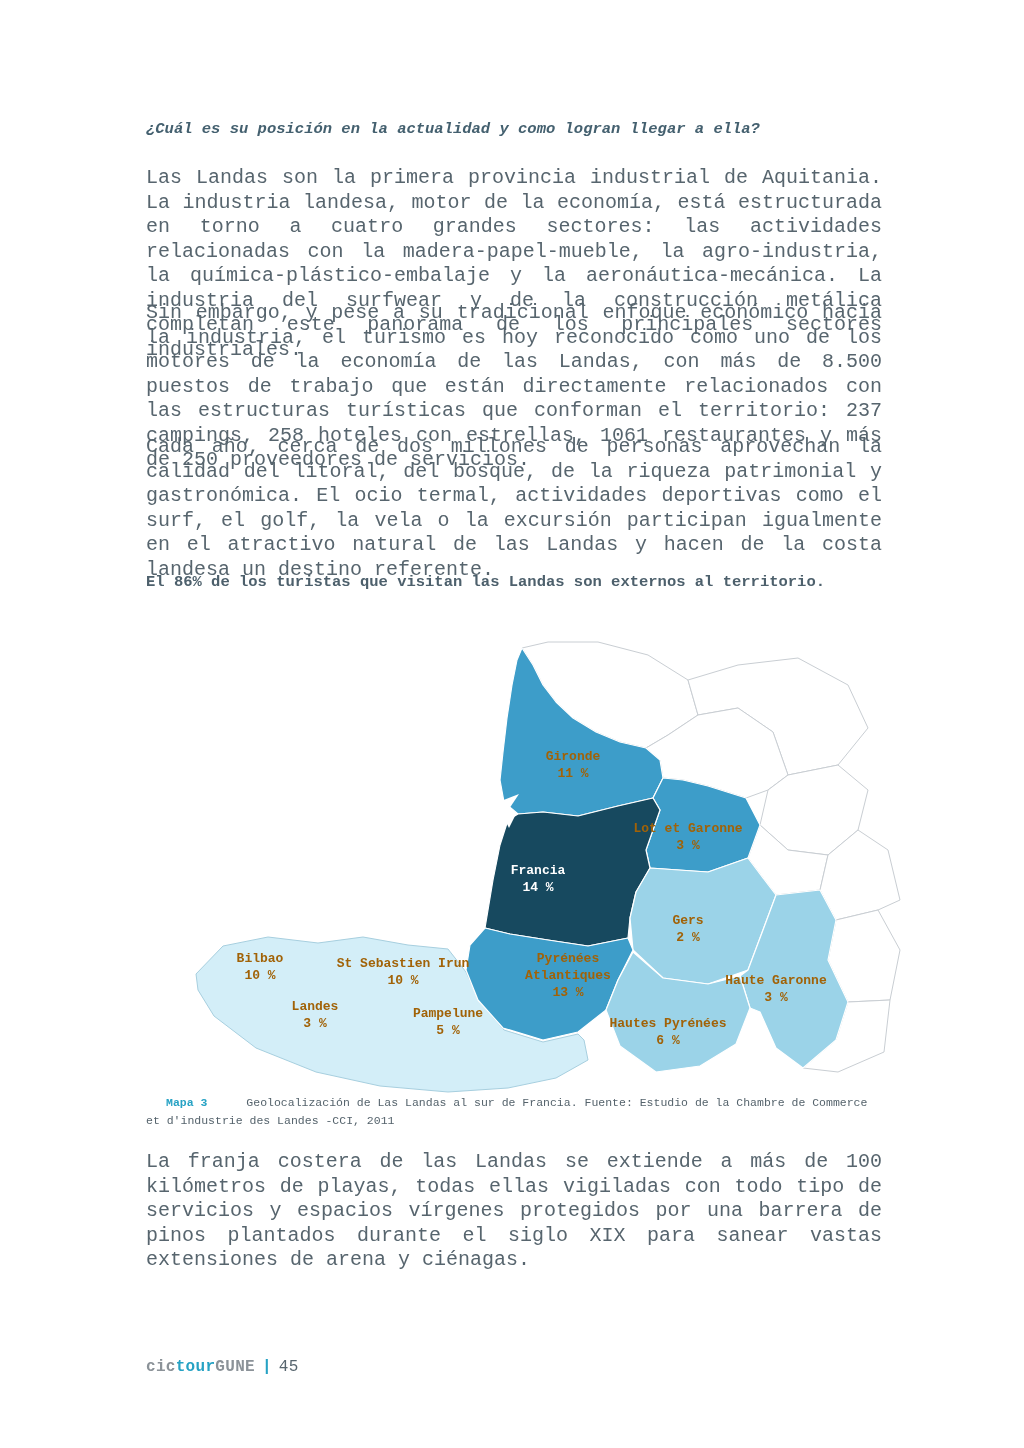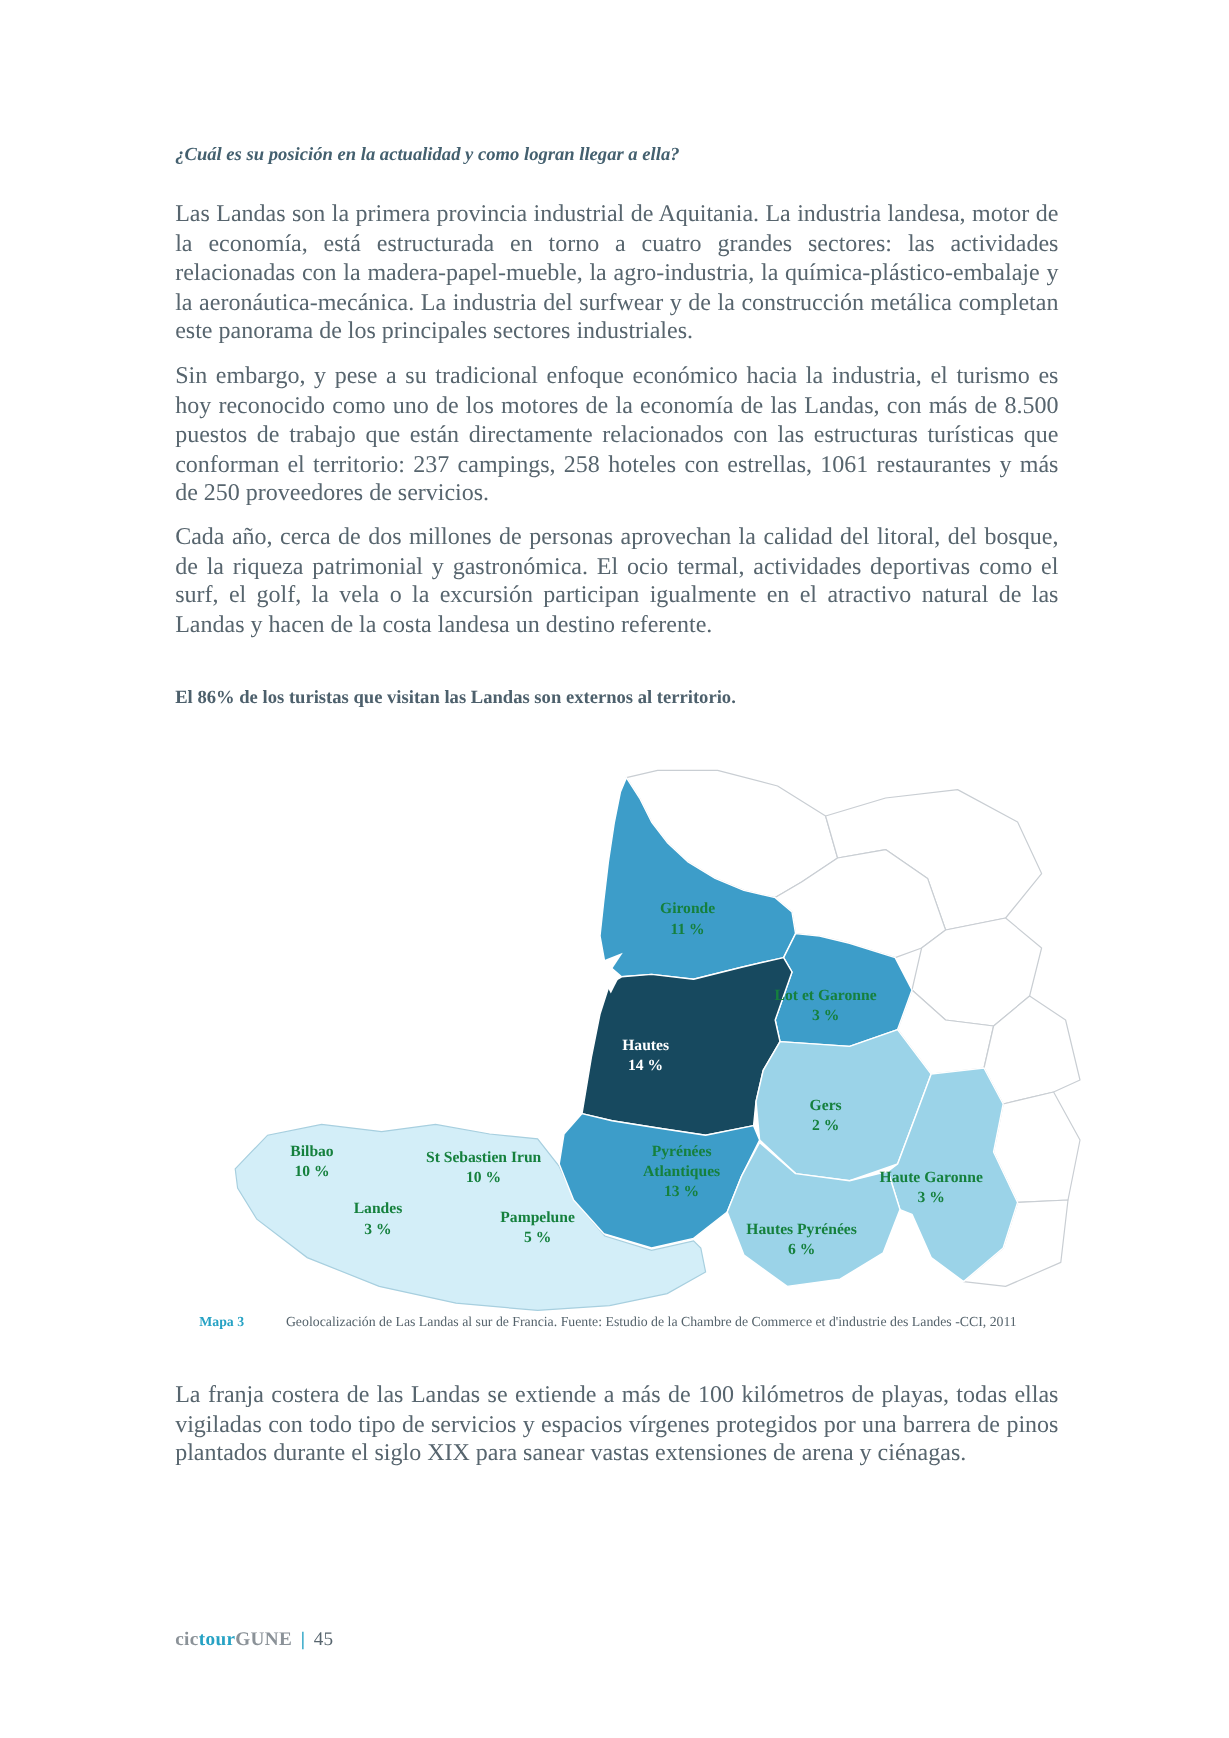--- a/index.html
+++ b/index.html
@@ -1,37 +1,37 @@
 <!DOCTYPE html>
 <html><head>
 <meta charset="utf-8">
 <style>
   html,body{margin:0;padding:0;background:#ffffff;}
   .page{
     position:relative;width:916px;height:1448px;background:#ffffff;
-    font-family:Liberation Serif, serif;color:#57656e;overflow:hidden;
+    font-family:Liberation Mono, monospace;color:#57656e;overflow:hidden;
   }
   .question-heading{
     position:absolute;left:146px;top:120px;width:736px;
     font-size:15.5px;font-weight:bold;font-style:italic;color:#44606f;
   }
   .para{
     position:absolute;left:146px;width:736px;font-size:20px;line-height:24.5px;
     text-align:justify;color:#57656e;
   }
   .p1{top:166px}.p2{top:301px}.p3{top:435px}
   .stat-heading{
     position:absolute;left:146px;top:573px;width:736px;
     font-size:15.5px;font-weight:bold;color:#4d606c;
   }
   .map-wrap{position:absolute;left:148px;top:640px;width:760px;height:460px;}
   .map-wrap svg{position:absolute;left:0;top:0;}
   .map-label{
     position:absolute;transform:translateX(-50%);text-align:center;
-    font-size:13px;font-weight:bold;color:#15803d;line-height:17px;white-space:nowrap;
+    font-size:13px;font-weight:bold;color:#a16207;line-height:17px;white-space:nowrap;
   }
   .map-label span{display:block;}
   .map-label.wrap{white-space:normal;width:112px;}
   .label-light{color:#ffffff;}
   .caption{
     position:absolute;left:146px;top:1094px;width:740px;
     font-size:11.5px;line-height:17.5px;color:#55636c;text-align:left;
   }
   .caption .caption-label{color:#26a2c4;font-weight:bold;display:inline;padding-left:20px;}
   .caption .caption-text{display:inline;padding-left:32px;}
@@ -89,21 +89,21 @@
 
     <div class="map-label" style="left:425px;top:108px;">
       <span>Gironde</span>
       <span>11 %</span>
     </div>
     <div class="map-label" style="left:540px;top:180px;">
       <span>Lot et Garonne</span>
       <span>3 %</span>
     </div>
     <div class="map-label label-light" style="left:390px;top:222px;">
-      <span>Hautes</span>
+      <span>Francia</span>
       <span>14 %</span>
     </div>
     <div class="map-label" style="left:540px;top:272px;">
       <span>Gers</span>
       <span>2 %</span>
     </div>
     <div class="map-label wrap" style="left:420px;top:310px;">
       <span>Pyrénées Atlantiques</span>
       <span>13 %</span>
     </div>

